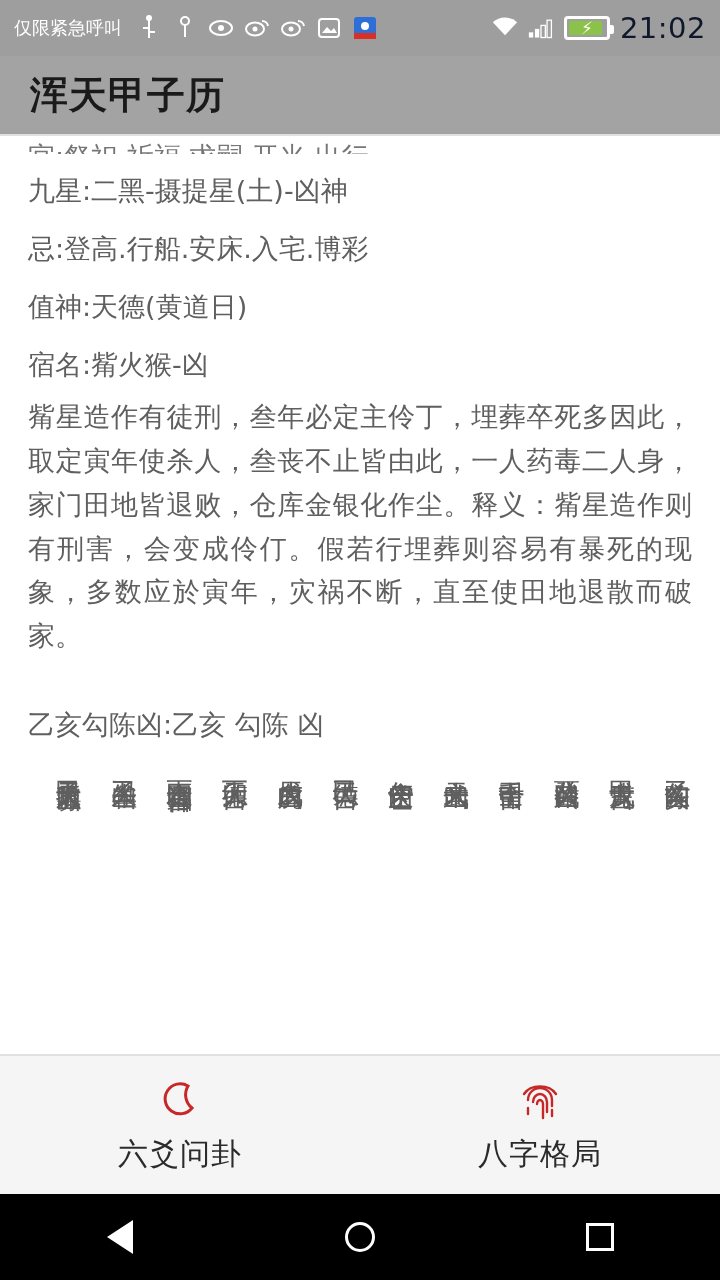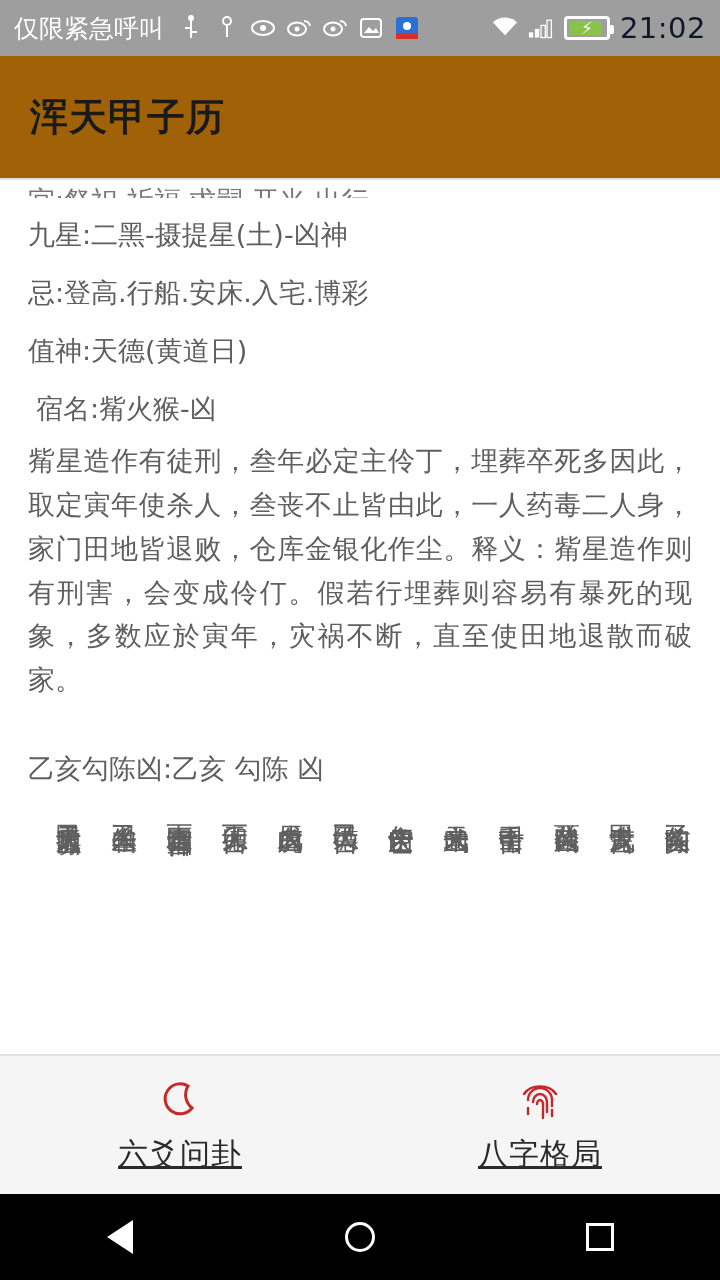--- a/index.html
+++ b/index.html
@@ -9,56 +9,56 @@
     background: #ffffff;
     overflow: hidden;
   }
   .phone { width: 720px; height: 1280px; position: relative; display: flex; flex-direction: column; }
 
   
   .statusbar {
     height: 56px; background: #9e9e9e; color: #ffffff;
     display: flex; align-items: center; padding: 0 14px; flex: none;
   }
-  .carrier { font-size: 25px; letter-spacing: 0px; white-space: nowrap; }
+  .carrier { font-size: 18px; letter-spacing: 0px; white-space: nowrap; }
   .status-icons { display: flex; align-items: center; gap: 10px; margin-left: 14px; }
   .sicon { width: 26px; height: 30px; display: inline-flex; align-items: center; justify-content: center; font-size: 21px; }
   .sicon svg { display: block; }
   .status-right { margin-left: auto; display: flex; align-items: center; gap: 10px; }
   .clock { font-size: 29px; color: #0f172a; letter-spacing: 0.5px; }
   .battery {
     width: 46px; height: 24px; border: 3px solid #fff; border-radius: 4px;
     position: relative; display: flex; align-items: center; padding: 2px;
   }
   .battery::after {
     content: ""; position: absolute; right: -7px; top: 6px; width: 4px; height: 9px;
     background: #fff; border-radius: 0 2px 2px 0;
   }
   .battery-fill { background: #8bc34a; height: 100%; width: 92%; border-radius: 1px; }
   .bolt { position: absolute; left: 50%; top: 50%; transform: translate(-50%,-50%); color: #fff; font-size: 17px; line-height: 1; }
 
   
   .appbar {
-    height: 122px; background: #a16207; display: flex; align-items: center;
+    height: 78px; background: #a3a3a3; display: flex; align-items: center;
     padding: 0 30px; flex: none;
   }
   .app-title { font-size: 38px; font-weight: bold; color: #1a1a1a; letter-spacing: 1px; }
   .divider { height: 2px; background: #e0e0e0; flex: none; }
 
   
   .content {
     flex: 1; overflow: hidden; padding: 0 28px; position: relative;
     color: #5f5f5f; font-size: 27px; line-height: 1.55;
   }
   .clipped-line {
     height: 18px; overflow: hidden; color: #5f5f5f; font-size: 27px;
     margin-top: 0px; opacity: .85;
   }
   .row { margin: 16px 0; }
-  .row.tight { margin: 10px 8px; }
+  .row.tight { margin: 10px 0; }
   .para { margin-top: 10px; line-height: 1.62; text-align: justify; }
   .gap { height: 46px; }
   .lucky { margin-bottom: 14px; }
 
   
   .vtable { display: flex; gap: 0px; margin-top: 10px; }
   .vcol {
     flex: 1 1 0; min-width: 0;
     writing-mode: vertical-rl; text-orientation: upright;
     font-size: 26px; line-height: 1.08; color: #5f5f5f;
@@ -68,21 +68,21 @@
   
   .bottomnav {
     height: 140px; background: #f5f5f5; border-top: 2px solid #e0e0e0;
     display: flex; align-items: center; flex: none;
   }
   .navitem {
     flex: 1; display: flex; flex-direction: column; align-items: center;
     justify-content: center; gap: 10px;
   }
   .navicon { height: 48px; display: flex; align-items: center; justify-content: center; color: #c62828; }
-  .navlabel { font-size: 30px; color: #2b2b2b; letter-spacing: 1px; text-decoration: underline; }
+  .navlabel { font-size: 30px; color: #2b2b2b; letter-spacing: 1px; }
 
   
   .sysbar {
     height: 86px; background: #000000; display: flex; align-items: center;
     justify-content: space-around; flex: none;
   }
   .navbtn { width: 120px; height: 86px; display: flex; align-items: center; justify-content: center; }
   .tri { width: 0; height: 0; border-top: 17px solid transparent; border-bottom: 17px solid transparent; border-right: 26px solid #fff; }
   .circ { width: 30px; height: 30px; border: 3px solid #fff; border-radius: 50%; }
   .sq { width: 28px; height: 28px; border: 3px solid #fff; }

